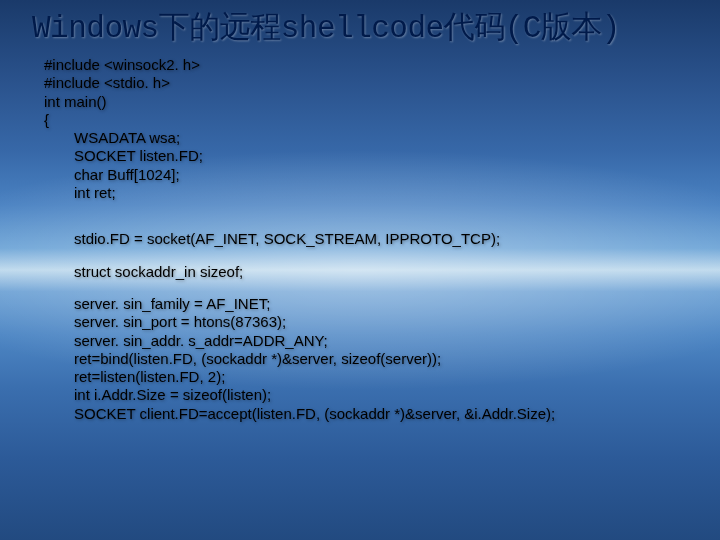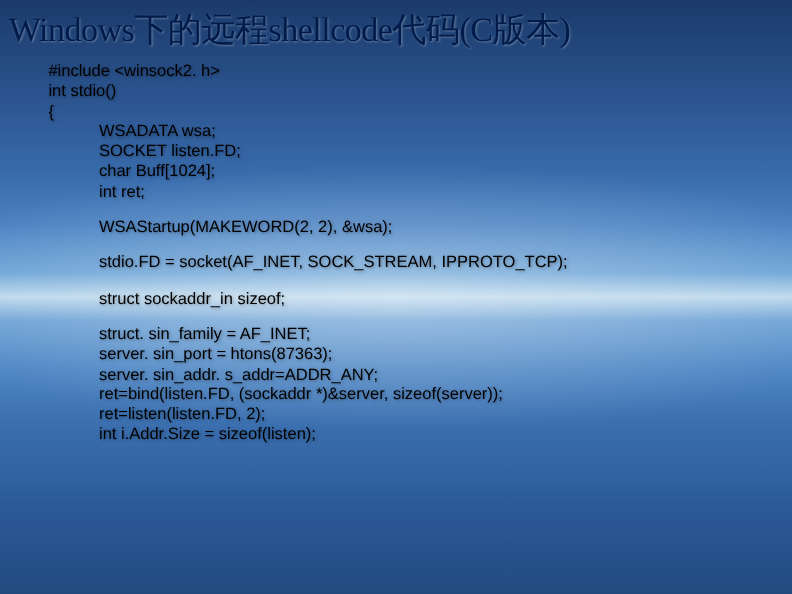--- a/index.html
+++ b/index.html
@@ -12,49 +12,50 @@
         #3768a8 28%,
         #4a82c2 38%,
         #6ba3d6 46%,
         #bcd8ec 50%,
         #6ba0d4 54%,
         #4d86c4 62%,
         #3a6eae 72%,
         #2c5a98 85%,
         #224a80 100%);
   }
-  .title{position:absolute;left:8px;top:6px;font-size:31px;font-family:Liberation Serif, serif;
+  .title{position:absolute;left:32px;top:6px;font-size:31px;font-family:Liberation Mono, monospace;
     color:#001a4a;text-shadow:1px 1px 2px rgba(255,255,255,0.3);letter-spacing:-0.5px}
   .code{position:absolute;left:44px;top:56px;right:34px;
     font-family:Tahoma,Verdana,Arial,sans-serif;font-size:15px;line-height:1.22;
     color:#000;text-shadow:1px 1px 3px rgba(0,0,0,0.35)}
-  .code .indent{margin-left:46px}
+  .code .indent{margin-left:30px}
   .code .sp{height:14px}
 </style>
 </head>
 <body>
 
 <div class="slide">
   <div class="title">Windows下的远程shellcode代码(C版本)</div>
 
   <div class="code">
     <div>#include &lt;winsock2. h&gt;</div>
-    <div>int stdio()</div>
+    <div>#include &lt;stdio. h&gt;</div>
+    <div>int main()</div>
     <div>{</div>
     <div class="indent">WSADATA wsa;</div>
     <div class="indent">SOCKET listen.FD;</div>
     <div class="indent">char Buff[1024];</div>
     <div class="indent">int ret;</div>
     <div class="sp"></div>
-    <div class="indent">WSAStartup(MAKEWORD(2, 2), &amp;wsa);</div>
     <div class="sp"></div>
     <div class="indent">stdio.FD = socket(AF_INET, SOCK_STREAM, IPPROTO_TCP);</div>
     <div class="sp"></div>
     <div class="indent">struct sockaddr_in sizeof;</div>
     <div class="sp"></div>
-    <div class="indent">struct. sin_family = AF_INET;</div>
+    <div class="indent">server. sin_family = AF_INET;</div>
     <div class="indent">server. sin_port = htons(87363);</div>
     <div class="indent">server. sin_addr. s_addr=ADDR_ANY;</div>
     <div class="indent">ret=bind(listen.FD, (sockaddr *)&amp;server, sizeof(server));</div>
     <div class="indent">ret=listen(listen.FD, 2);</div>
     <div class="indent">int i.Addr.Size = sizeof(listen);</div>
+    <div class="indent">SOCKET client.FD=accept(listen.FD, (sockaddr *)&amp;server, &amp;i.Addr.Size);</div>
   </div>
 </div>
 
 </body></html>

